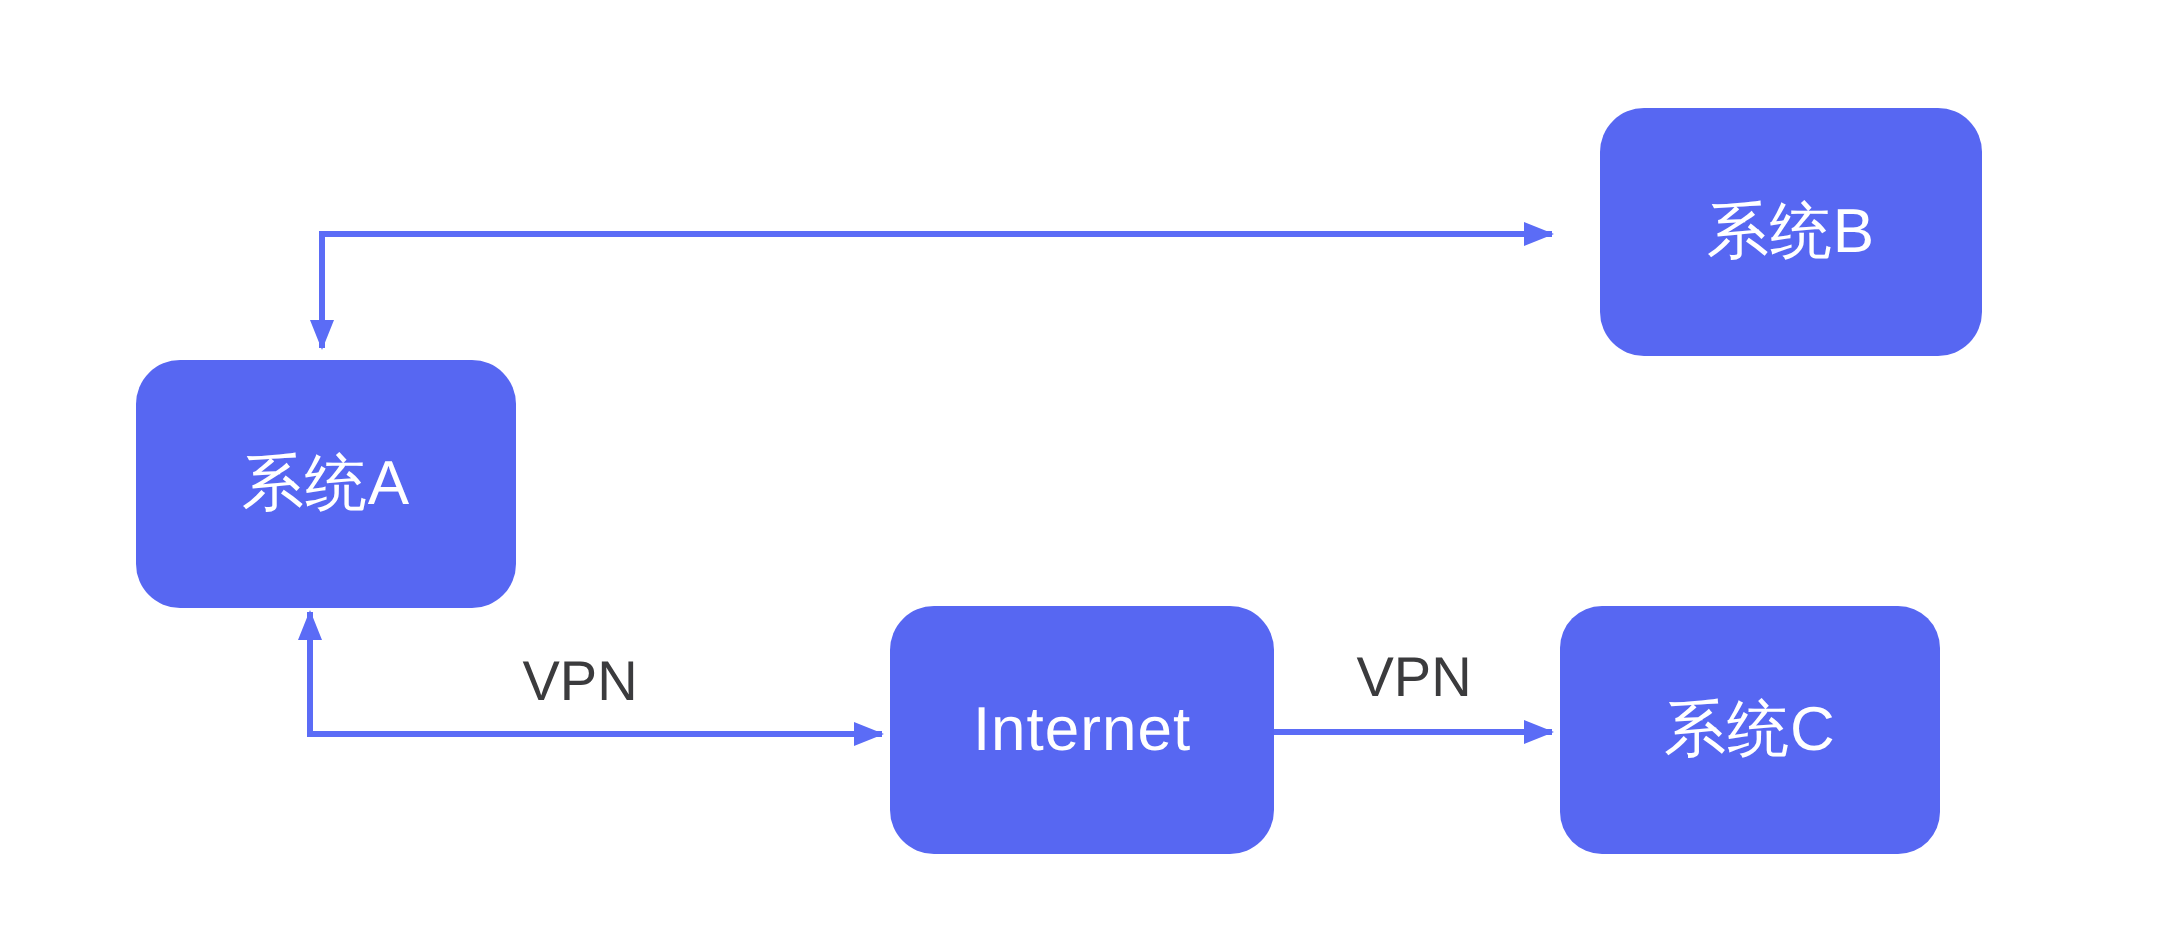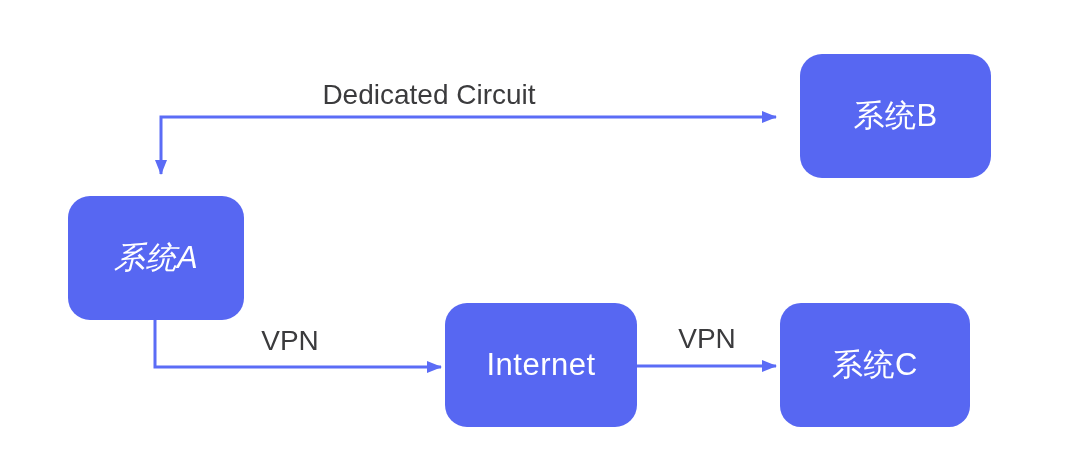--- a/index.html
+++ b/index.html
@@ -35,21 +35,21 @@
     display: flex;
     align-items: center;
     justify-content: center;
     background: var(--node-fill);
     border-radius: 22px;
     color: var(--node-text);
     font-size: 31px;
     font-weight: 500;
     letter-spacing: 0.5px;
   }
-  .node-system-a  { left: 68px;  top: 196px; width: 176px; height: 124px; font-style: italic; }
+  .node-system-a  { left: 68px;  top: 180px; width: 190px; height: 124px; }
   .node-system-b  { left: 800px; top: 54px;  width: 191px; height: 124px; }
   .node-internet  { left: 445px; top: 303px; width: 192px; height: 124px; }
   .node-system-c  { left: 780px; top: 303px; width: 190px; height: 124px; border-radius: 21px; }
   .edge-label {
     position: absolute;
     transform: translate(-50%, -50%);
     color: var(--edge-label);
     font-size: 28px;
     font-weight: 500;
     white-space: nowrap;
@@ -86,19 +86,18 @@
   </div>
 
   <div class="node node-internet">
     <span>Internet</span>
   </div>
 
   <div class="node node-system-c">
     <span>系统C</span>
   </div>
 
-  <div class="edge-label label-dedicated">Dedicated Circuit</div>
 
   <div class="edge-label label-vpn-1">VPN</div>
 
   <div class="edge-label label-vpn-2">VPN</div>
 
 </div>
 
 </body></html>

